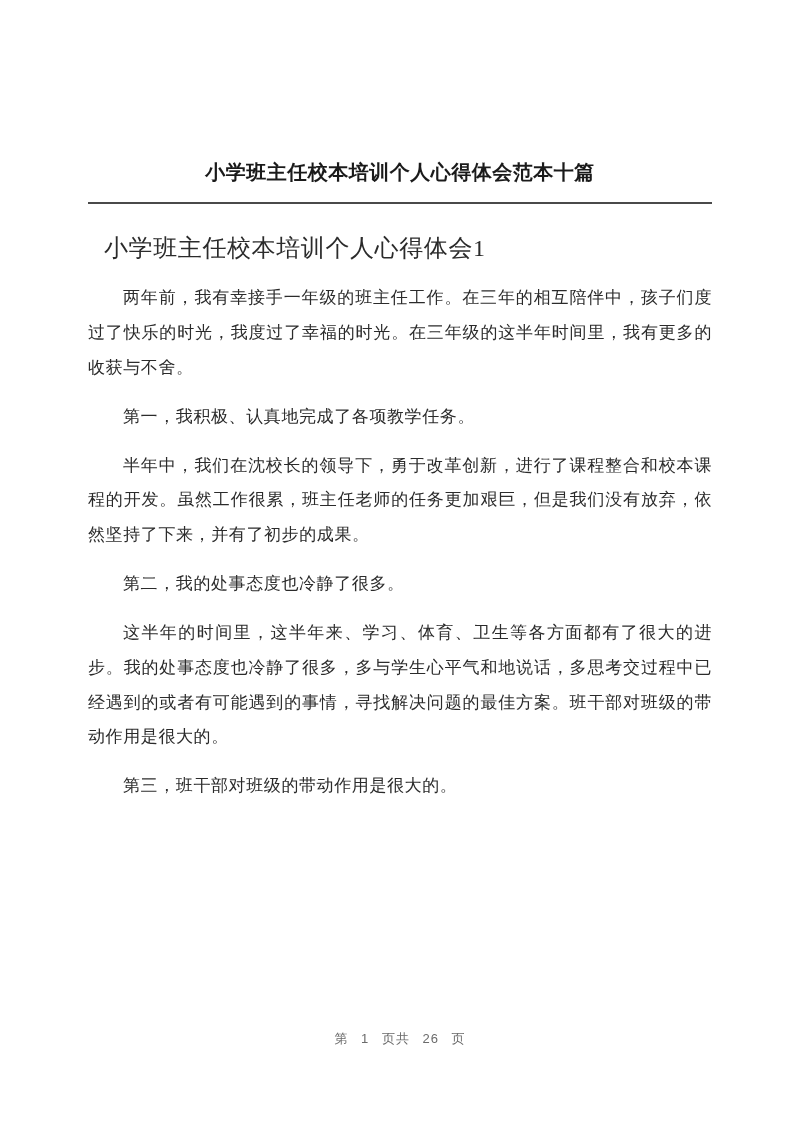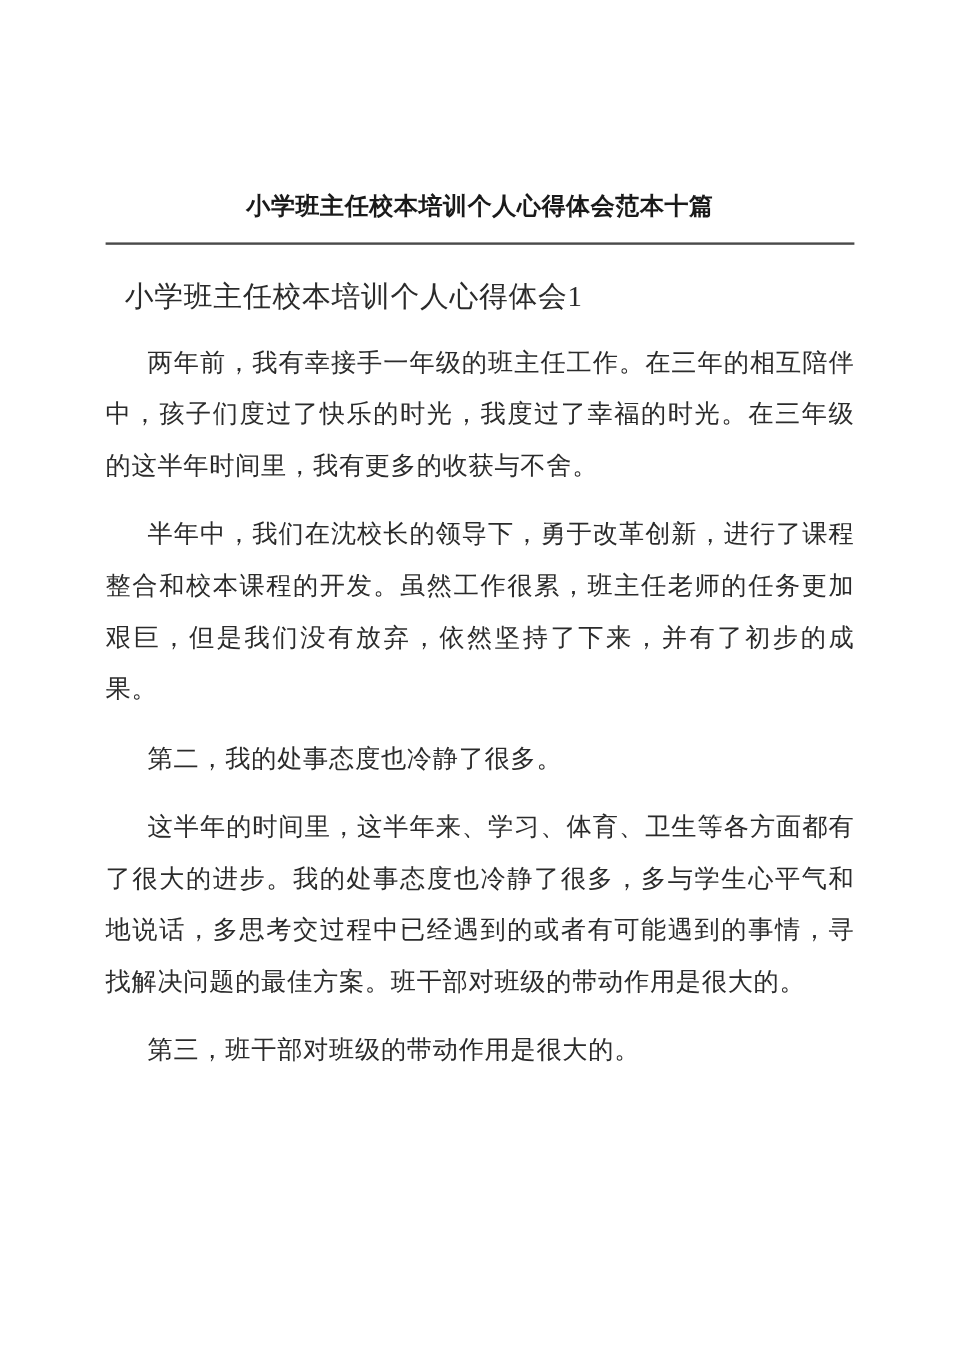--- a/index.html
+++ b/index.html
@@ -48,21 +48,21 @@
   .subtitle {
     margin: 26px 0 0 0;
     font-size: 24px;
     line-height: 1.55;
     color: #2b2b2b;
     text-indent: 16px;
     letter-spacing: 0.6px;
   }
   p.para {
     margin: 14px 0 0 0;
-    font-size: 21px;
+    font-size: 17px;
     line-height: 2.05;
     color: #2b2b2b;
     text-indent: 35px;
     text-align: justify;
     text-justify: inter-ideograph;
     letter-spacing: 0.6px;
   }
   .footer {
     position: absolute;
     left: 0;
@@ -84,20 +84,28 @@
 
 <div class="page">
   <div class="content">
 
     <h1 class="doc-title">小学班主任校本培训个人心得体会范本十篇</h1>
     <hr class="title-rule">
 
     <div class="subtitle">小学班主任校本培训个人心得体会1</div>
 
     <p class="para">两年前，我有幸接手一年级的班主任工作。在三年的相互陪伴中，孩子们度过了快乐的时光，我度过了幸福的时光。在三年级的这半年时间里，我有更多的收获与不舍。</p>
+    <p class="para">第一，我积极、认真地完成了各项教学任务。</p>
     <p class="para">半年中，我们在沈校长的领导下，勇于改革创新，进行了课程整合和校本课程的开发。虽然工作很累，班主任老师的任务更加艰巨，但是我们没有放弃，依然坚持了下来，并有了初步的成果。</p>
     <p class="para">第二，我的处事态度也冷静了很多。</p>
     <p class="para">这半年的时间里，这半年来、学习、体育、卫生等各方面都有了很大的进步。我的处事态度也冷静了很多，多与学生心平气和地说话，多思考交过程中已经遇到的或者有可能遇到的事情，寻找解决问题的最佳方案。班干部对班级的带动作用是很大的。</p>
     <p class="para">第三，班干部对班级的带动作用是很大的。</p>
 
   </div>
 
+  <div class="footer">
+    <span>第</span>
+    <span>1</span>
+    <span>页共</span>
+    <span>26</span>
+    <span>页</span>
+  </div>
 </div>
 
 </body></html>

